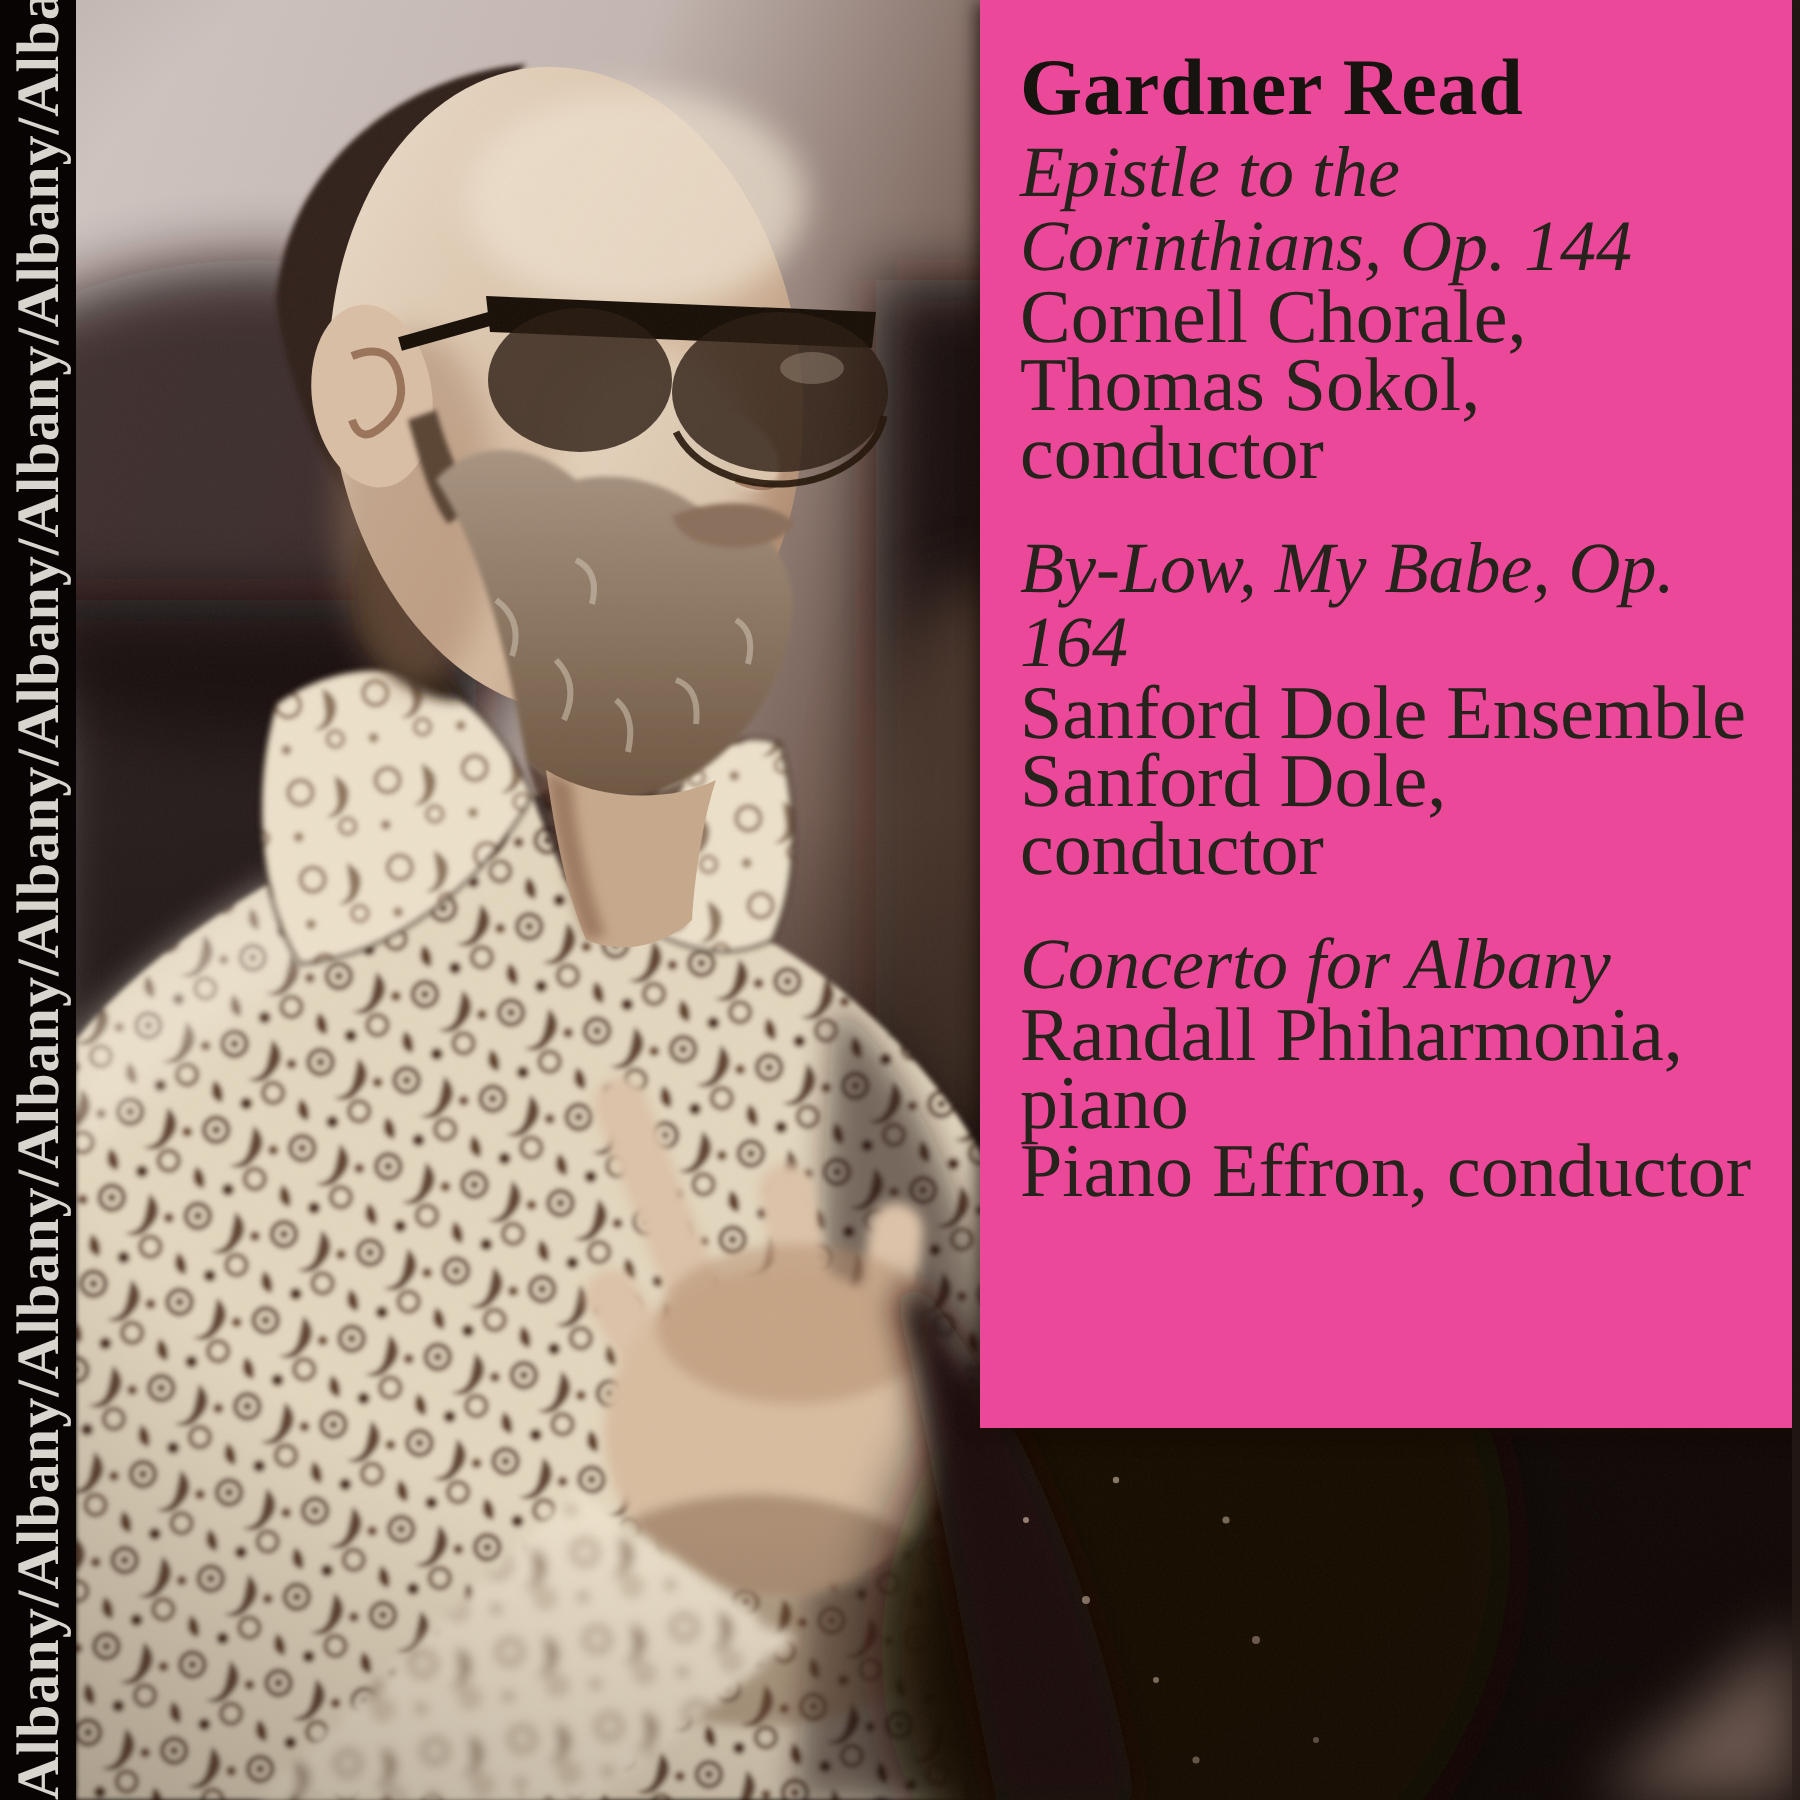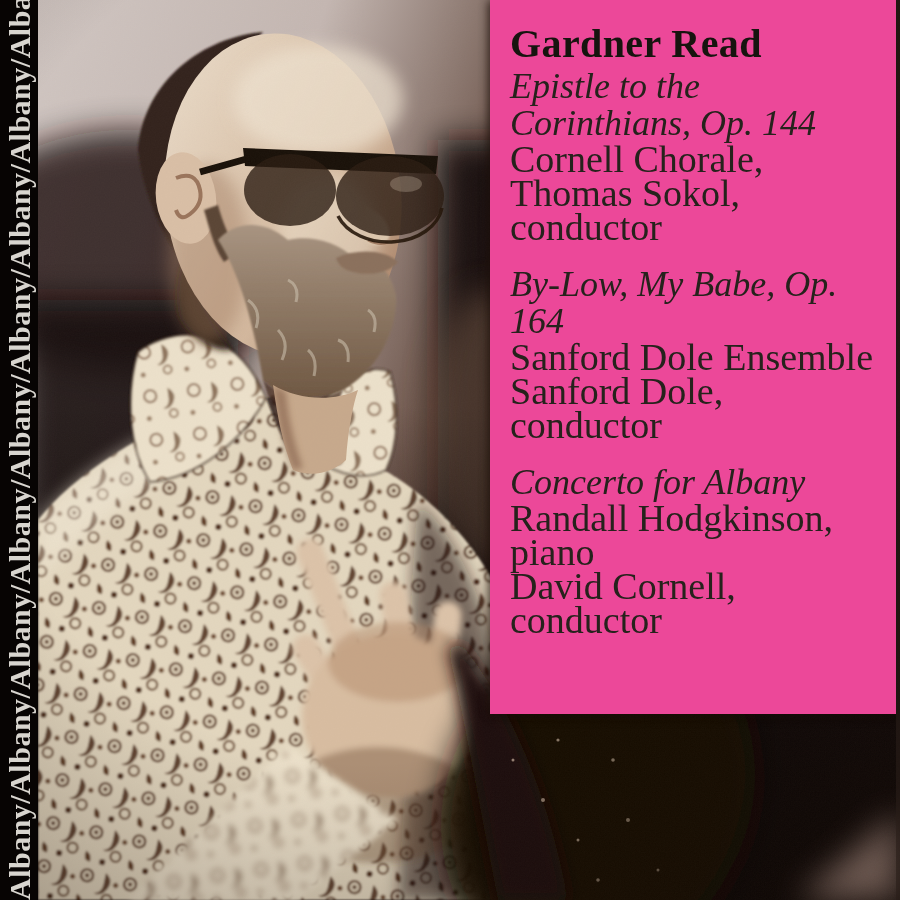--- a/index.html
+++ b/index.html
@@ -246,18 +246,18 @@
 
 
   <div class="section section-3">
     <div class="work-title">By-Low, My Babe, Op. 164</div>
     <div class="performer">Sanford Dole Ensemble</div>
     <div class="performer">Sanford Dole, conductor</div>
   </div>
 
   <div class="section section-4">
     <div class="work-title">Concerto for Albany</div>
-    <div class="performer">Randall Hodgkinson, piano</div>
-    <div class="performer">David Cornell, conductor</div>
+    <div class="performer">Randall Phiharmonia, piano</div>
+    <div class="performer">Piano Effron, conductor</div>
   </div>
 </div>
 
 <div class="right-edge"></div>
 
 </body></html>

